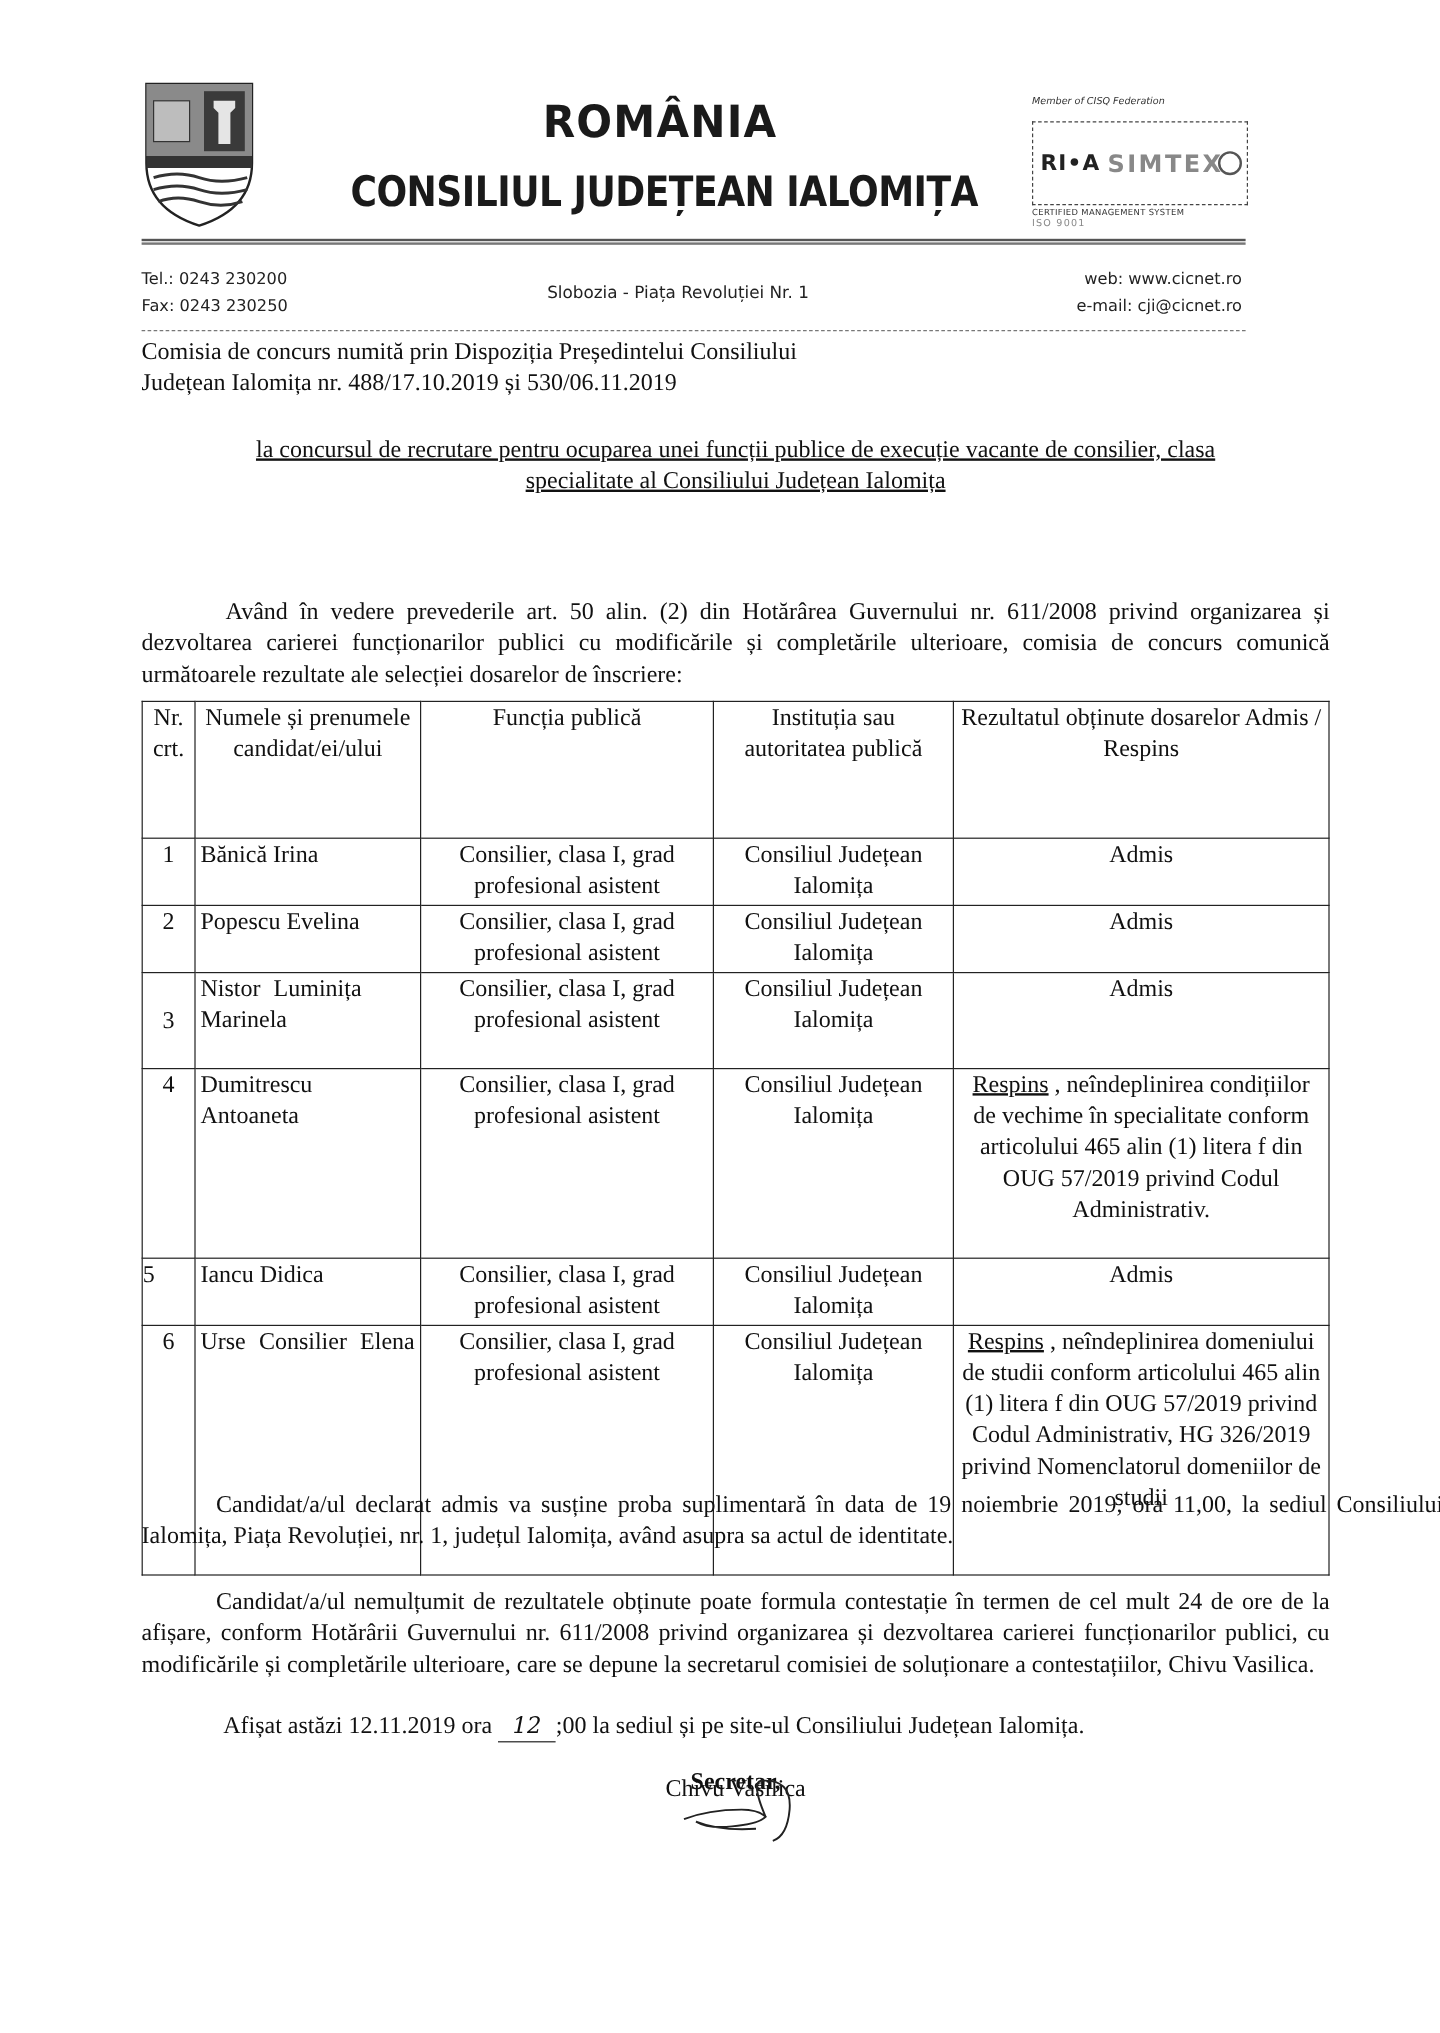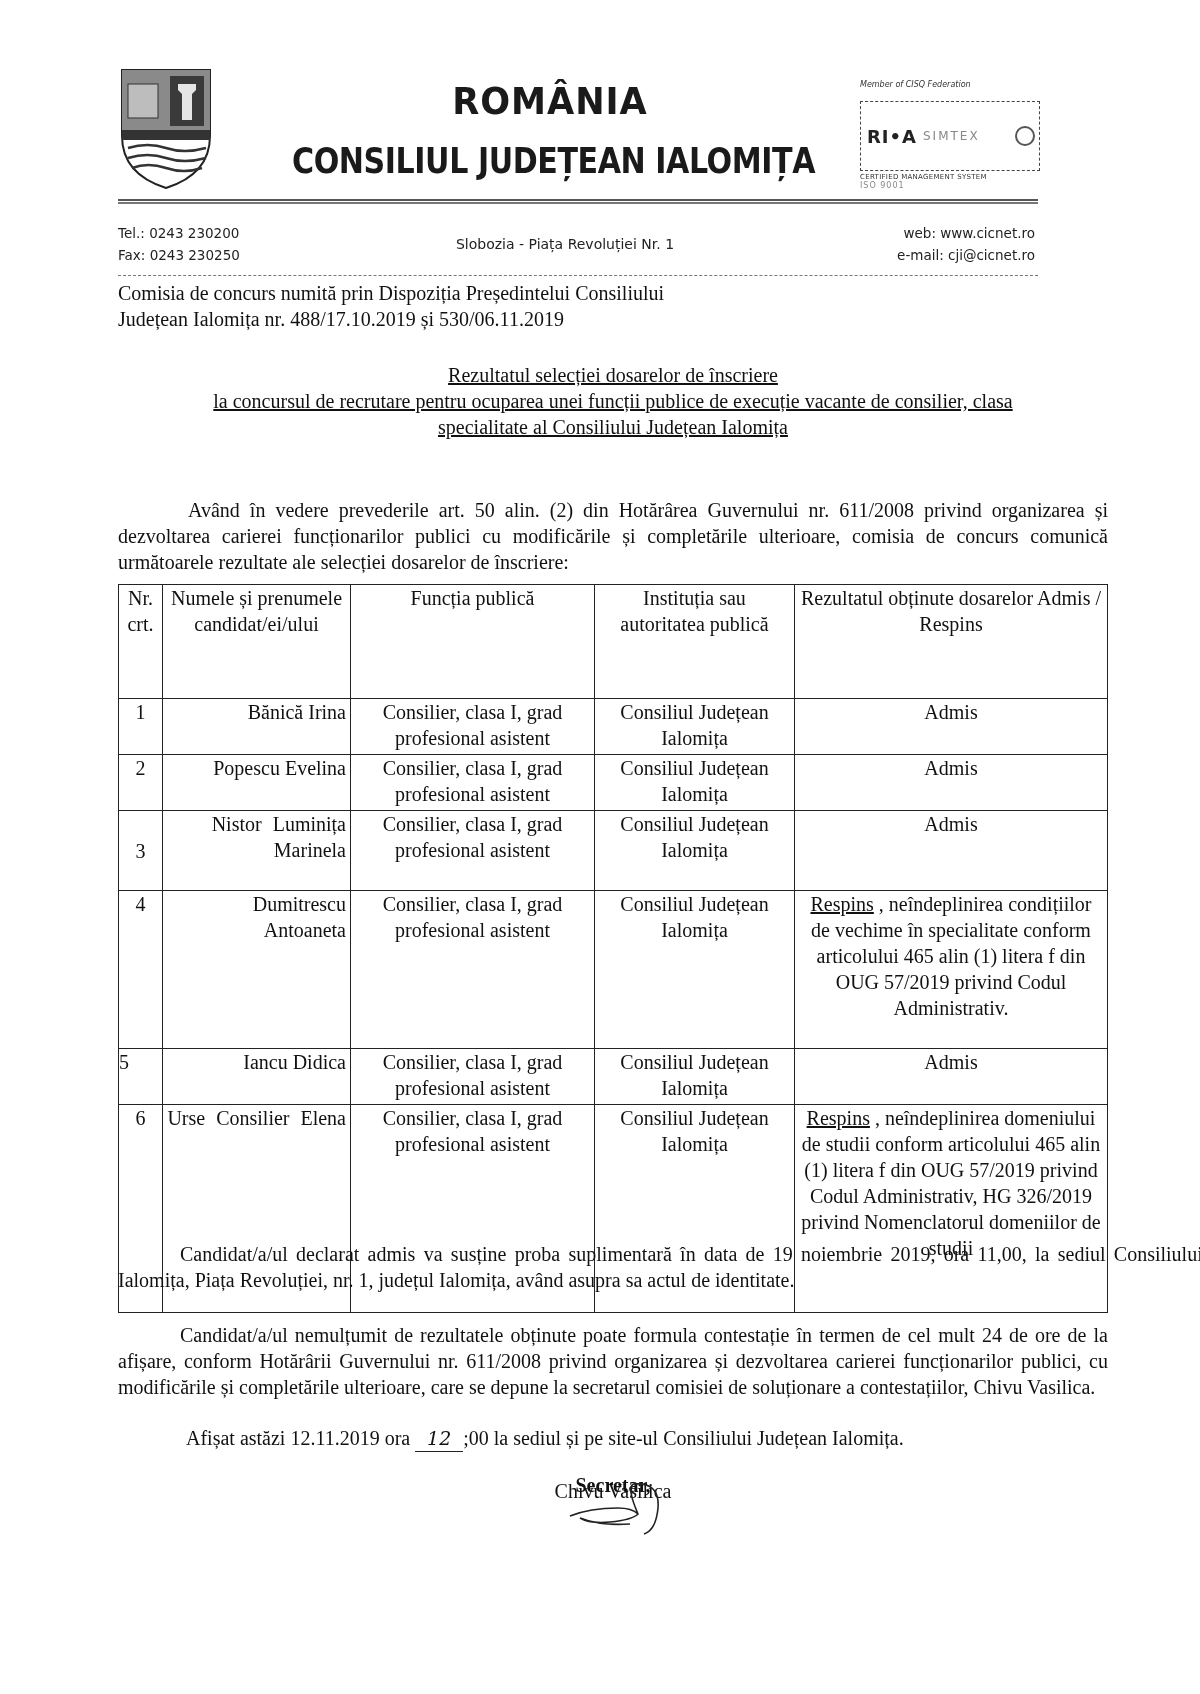--- a/index.html
+++ b/index.html
@@ -9,21 +9,21 @@
     
     .crest { position: absolute; left: 118px; top: 66px; width: 96px; height: 126px; }
     .title-block { position: absolute; left: 250px; top: 80px; width: 600px; text-align: center; }
     .title-romania { font-family: "DejaVu Sans", "Liberation Sans", sans-serif; font-weight: 900; font-size: 37px; letter-spacing: 1px; color: #1a1a1a; transform: scaleX(0.95); display: block; }
     .title-council { font-family: "DejaVu Sans", "Liberation Sans", sans-serif; font-weight: 900; font-size: 35px; color: #1a1a1a; margin-top: 18px; letter-spacing: -0.5px; transform: scaleX(0.86); display: block; white-space: nowrap; }
 
     .cert { position: absolute; left: 860px; top: 80px; width: 180px; font-family: "DejaVu Sans", sans-serif; }
     .cert-member { font-size: 8px; color: #333; margin-bottom: 12px; font-style: italic; }
     .cert-box { border: 1px dashed #444; height: 70px; display: flex; align-items: center; padding-left: 6px; gap: 6px; position: relative; }
     .cert-rina { font-size: 18px; font-weight: bold; color: #222; letter-spacing: 1px; }
-    .cert-simtex { font-size: 12px; color: #888; letter-spacing: 2px; font-weight: normal; }
+    .cert-simtex { font-size: 20px; color: #888; letter-spacing: 2px; font-weight: bold; }
     .cert-globe { width: 20px; height: 20px; border: 2px solid #555; border-radius: 50%; position: absolute; right: 4px; top: 24px; }
     .cert-cms { font-size: 7px; color: #333; margin-top: 2px; letter-spacing: 0.3px; }
     .cert-iso { font-size: 8px; color: #888; letter-spacing: 1px; }
 
     .rule-double { position: absolute; left: 118px; top: 199px; width: 920px; height: 5px; border-top: 2px solid #555; border-bottom: 2px solid #777; }
 
     .contact { position: absolute; top: 222px; font-family: "DejaVu Sans", "Liberation Sans", sans-serif; font-size: 13.5px; color: #222; line-height: 22px; }
     .contact-left { left: 118px; }
     .contact-mid { left: 400px; width: 330px; text-align: center; top: 233px; font-size: 14px; }
     .contact-right { right: 165px; text-align: right; }
@@ -35,21 +35,21 @@
     .commission { left: 118px; top: 280px; width: 720px; }
     .heading { left: 118px; top: 362px; width: 990px; text-align: center; text-decoration: underline; }
     .para1 { left: 118px; top: 497px; width: 990px; text-align: justify; }
     .para1 .indent { display: inline-block; width: 70px; }
 
     
     .results { position: absolute; left: 118px; top: 584px; width: 990px; border-collapse: collapse; font-size: 20px; line-height: 26px; }
     .results th, .results td { border: 1.3px solid #222; vertical-align: top; font-weight: normal; padding: 0 4px; }
     .results th { text-align: center; }
     .c-nr { width: 44px; text-align: center; }
-    .c-name { width: 188px; text-align: right; }
+    .c-name { width: 188px; text-align: left; }
     .c-func { width: 244px; text-align: center; }
     .c-inst { width: 200px; text-align: center; }
     .c-res { text-align: center; }
     .hdr-row { height: 114px; }
     .row-short { height: 56px; }
     .row-3 { height: 80px; }
     .row-4 { height: 158px; }
     .row-6 { height: 208px; }
     .u { text-decoration: underline; }
 
@@ -107,21 +107,20 @@
 
   <div class="rule-dotted"></div>
 </div>
 
 <div class="txt commission">
   <div>Comisia de concurs numită prin Dispoziția Președintelui Consiliului</div>
   <div>Județean Ialomița nr. 488/17.10.2019 și 530/06.11.2019</div>
 </div>
 
 <div class="txt heading">
-  <div>Rezultatul selecției dosarelor de înscriere</div>
   <div>la concursul de recrutare pentru ocuparea unei  funcții publice de execuție vacante de consilier, clasa</div>
   <div>specialitate al Consiliului Județean Ialomița</div>
 </div>
 
 <div class="txt para1"><span class="indent"></span><span>Având în vedere prevederile art. 50 alin. (2) din Hotărârea Guvernului nr. 611/2008 privind organizarea și dezvoltarea carierei funcționarilor publici cu modificările și completările ulterioare, comisia de concurs comunică următoarele rezultate ale selecției dosarelor de înscriere:</span></div>
 
 <table class="results">
   <thead>
     <tr class="hdr-row">
       <th class="c-nr">Nr. crt.</th>

